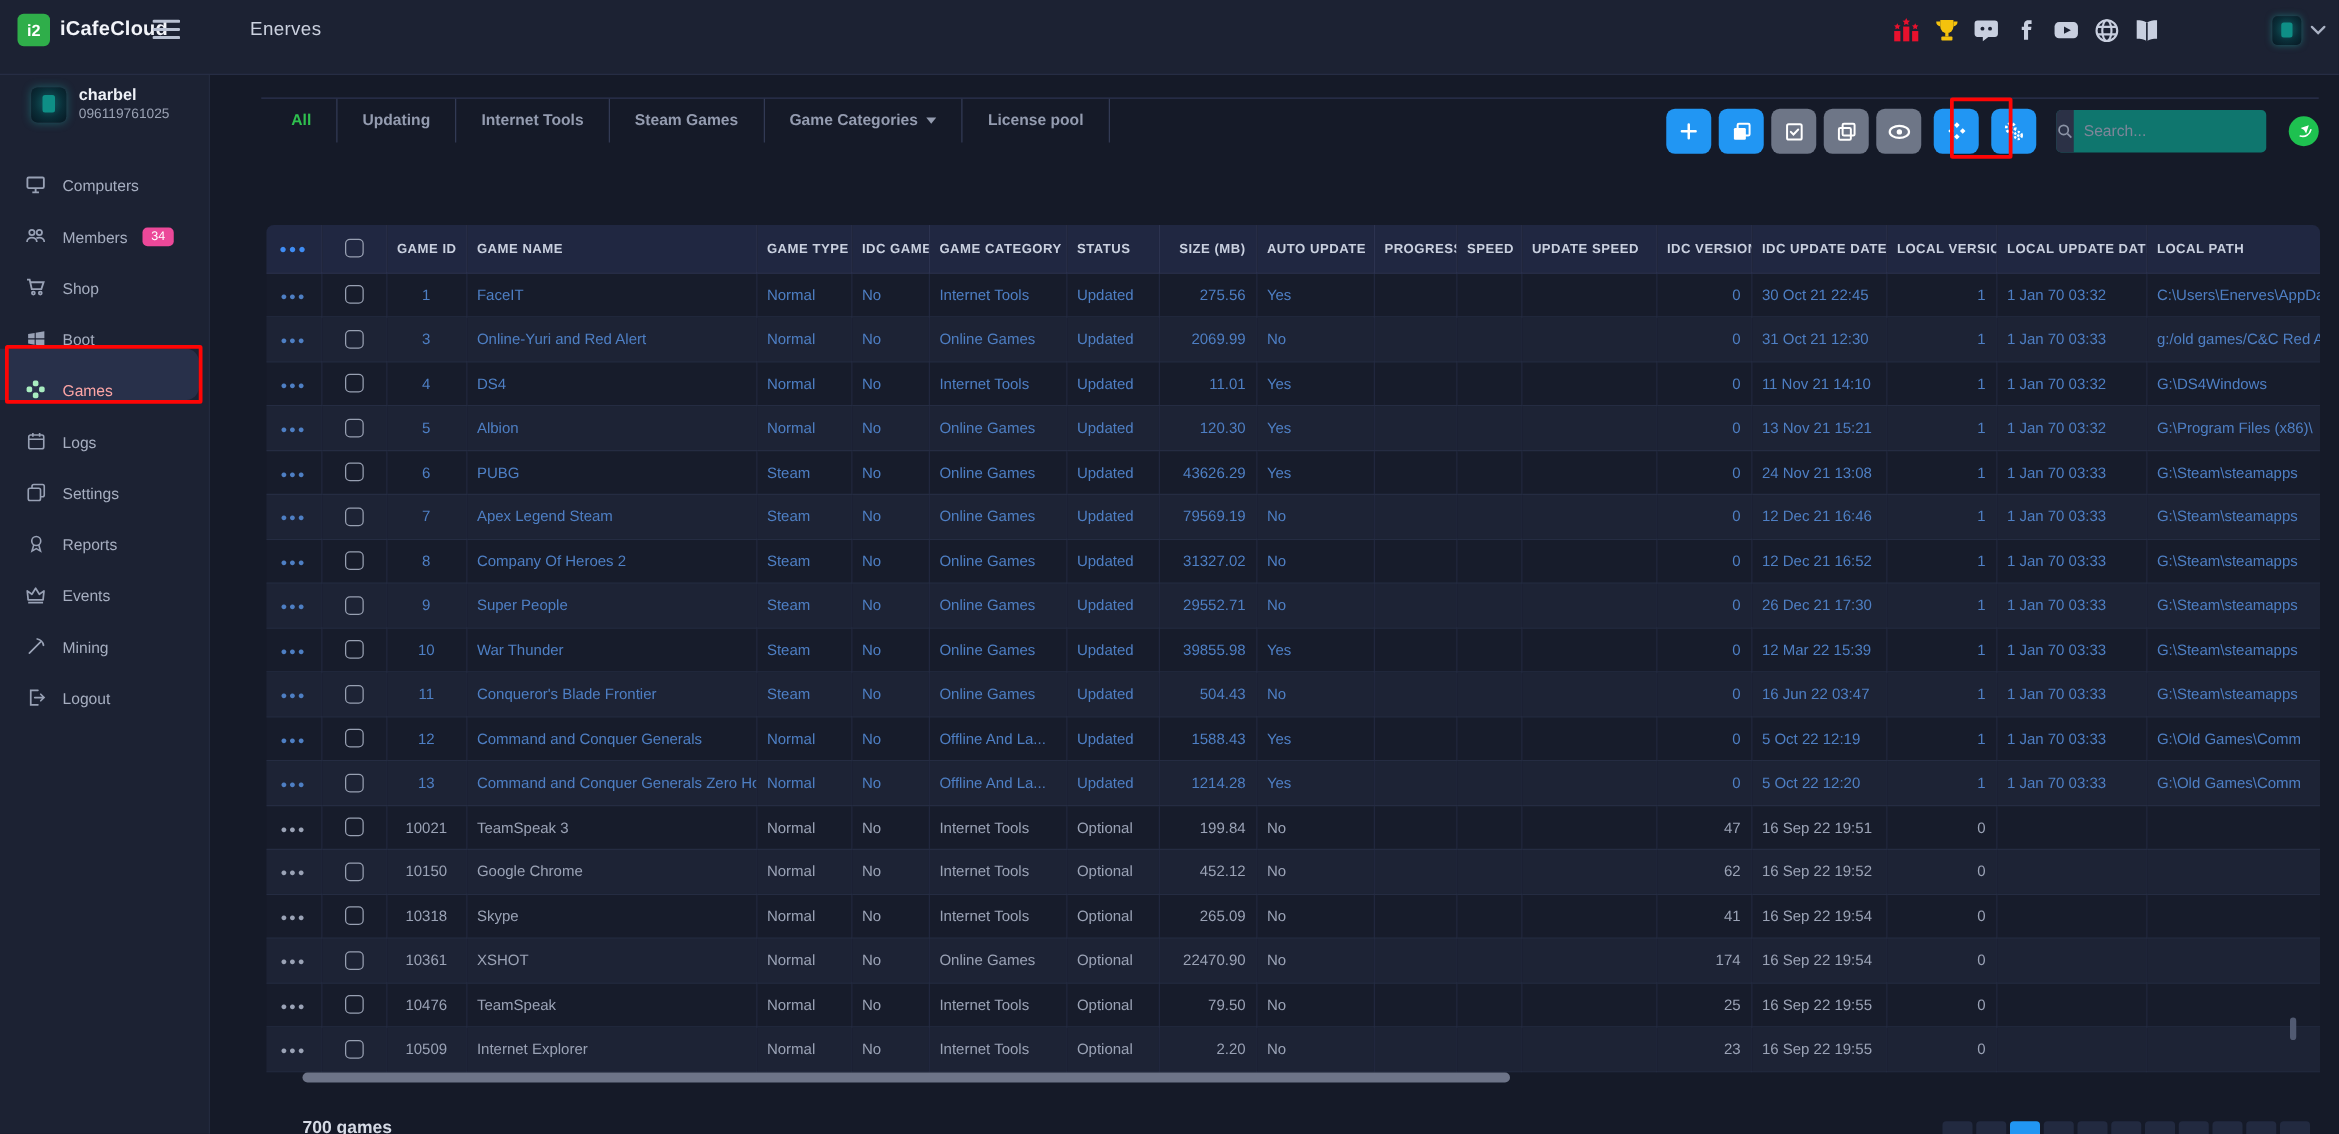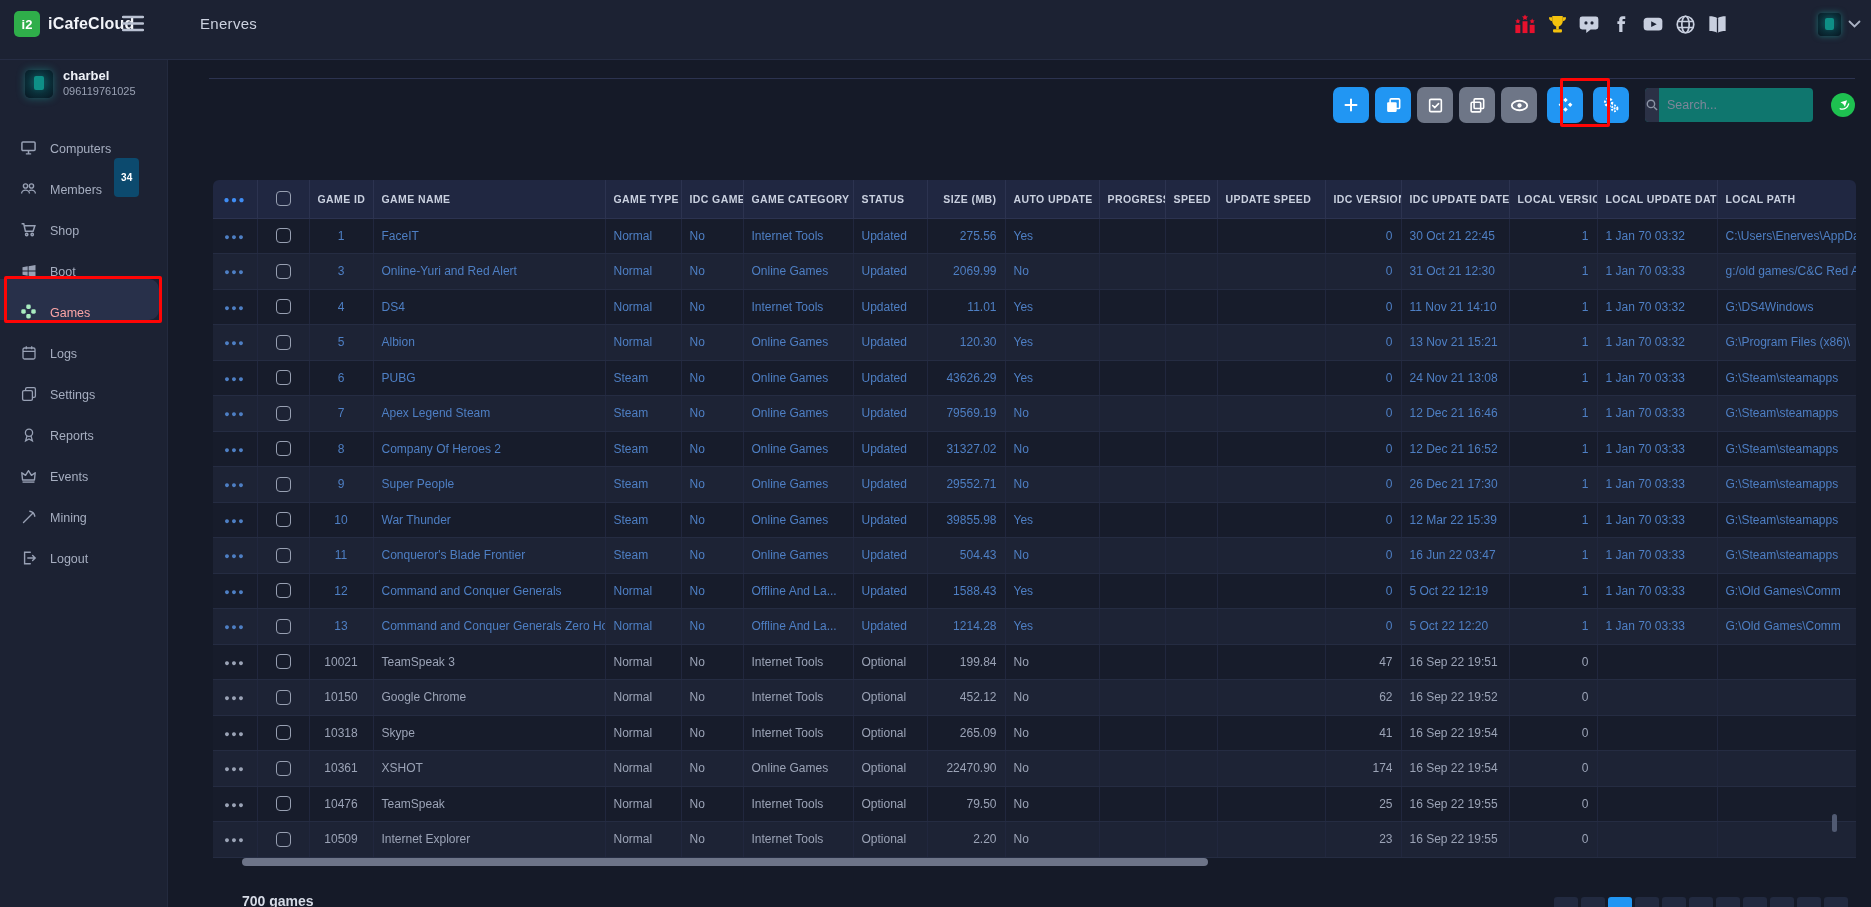--- a/index.html
+++ b/index.html
@@ -33,22 +33,22 @@
                  box-shadow:0 0 8px rgba(32,180,170,.45); }
   .side-avatar::after { content:""; position:absolute; left:9px; top:6px; width:10px; height:14px;
                         background:#0e8f86; border-radius:2px; }
   .user-name { position:absolute; left:38px; top:2px; color:#eef1f7; font-size:13px; font-weight:bold; white-space:nowrap; }
   .user-phone { position:absolute; left:38px; top:19px; color:#9aa2b4; font-size:11px; white-space:nowrap; }
   .nav { position:absolute; top:67px; left:0; right:0; }
   .nav-item { height:41px; display:flex; align-items:flex-end; padding-left:20px; cursor:pointer;
               color:#a6aec0; font-size:12.5px; position:relative; margin-right:8px; }
   .nav-item .nicon { width:17px; height:17px; margin-right:13px; display:flex; align-items:center; justify-content:center; }
   .nav-item.active { background:#28304a; border-radius:0 10px 10px 0; color:#fca5a5; }
-  .badge { background:#0c4a6e; color:#fff; font-size:10px; font-weight:bold; border-radius:4px;
-           padding:14px 7px; margin-left:12px; }
+  .badge { background:#ec4899; color:#fff; font-size:10px; font-weight:normal; border-radius:4px;
+           padding:2px 7px; margin-left:12px; }
 
   
   .content { position:absolute; top:48px; left:168px; right:0; bottom:0; background:#151a28; }
   .divider { position:absolute; top:30px; left:41px; right:16px; border-top:1px solid #2c3350; }
   .tabs { position:absolute; top:31px; left:45px; height:35px; display:flex; }
   .tab { padding:0 20px; line-height:35px; font-size:12.5px; font-weight:bold; color:#949cb0;
          border-right:1px solid #323a54; cursor:pointer; white-space:nowrap; display:flex; align-items:center; gap:7px; }
   .tab.active { color:#2fc04f; }
   .caret { width:0; height:0; border-left:4px solid transparent; border-right:4px solid transparent;
            border-top:5px solid #949cb0; display:inline-block; }
@@ -303,20 +303,41 @@
           </svg>
       </span>
         <span>Logout</span>
     </div>
   </div>
 </div>
 
 <div class="content">
   <div class="divider"></div>
 
+  <div class="tabs">
+    <div class="tab active">
+        <span>All</span>
+      </div>
+    <div class="tab">
+        <span>Updating</span>
+      </div>
+    <div class="tab">
+        <span>Internet Tools</span>
+      </div>
+    <div class="tab">
+        <span>Steam Games</span>
+      </div>
+    <div class="tab">
+        <span>Game Categories</span>
+        <span class="caret"></span>
+      </div>
+    <div class="tab">
+        <span>License pool</span>
+      </div>
+  </div>
 
   <div class="actions">
     <button class="tbtn blue">
       <svg width="16" height="16" viewBox="0 0 16 16">
           <path d="M8 2.5v11M2.5 8h11" stroke="#fff" stroke-width="2" stroke-linecap="round"></path>
         </svg>
     </button>
     <button class="tbtn blue">
       <svg width="17" height="17" viewBox="0 0 16 16">
           <rect x="4.8" y="1.8" width="9" height="9" rx="1" fill="none" stroke="#fff" stroke-width="1.5"></rect>

